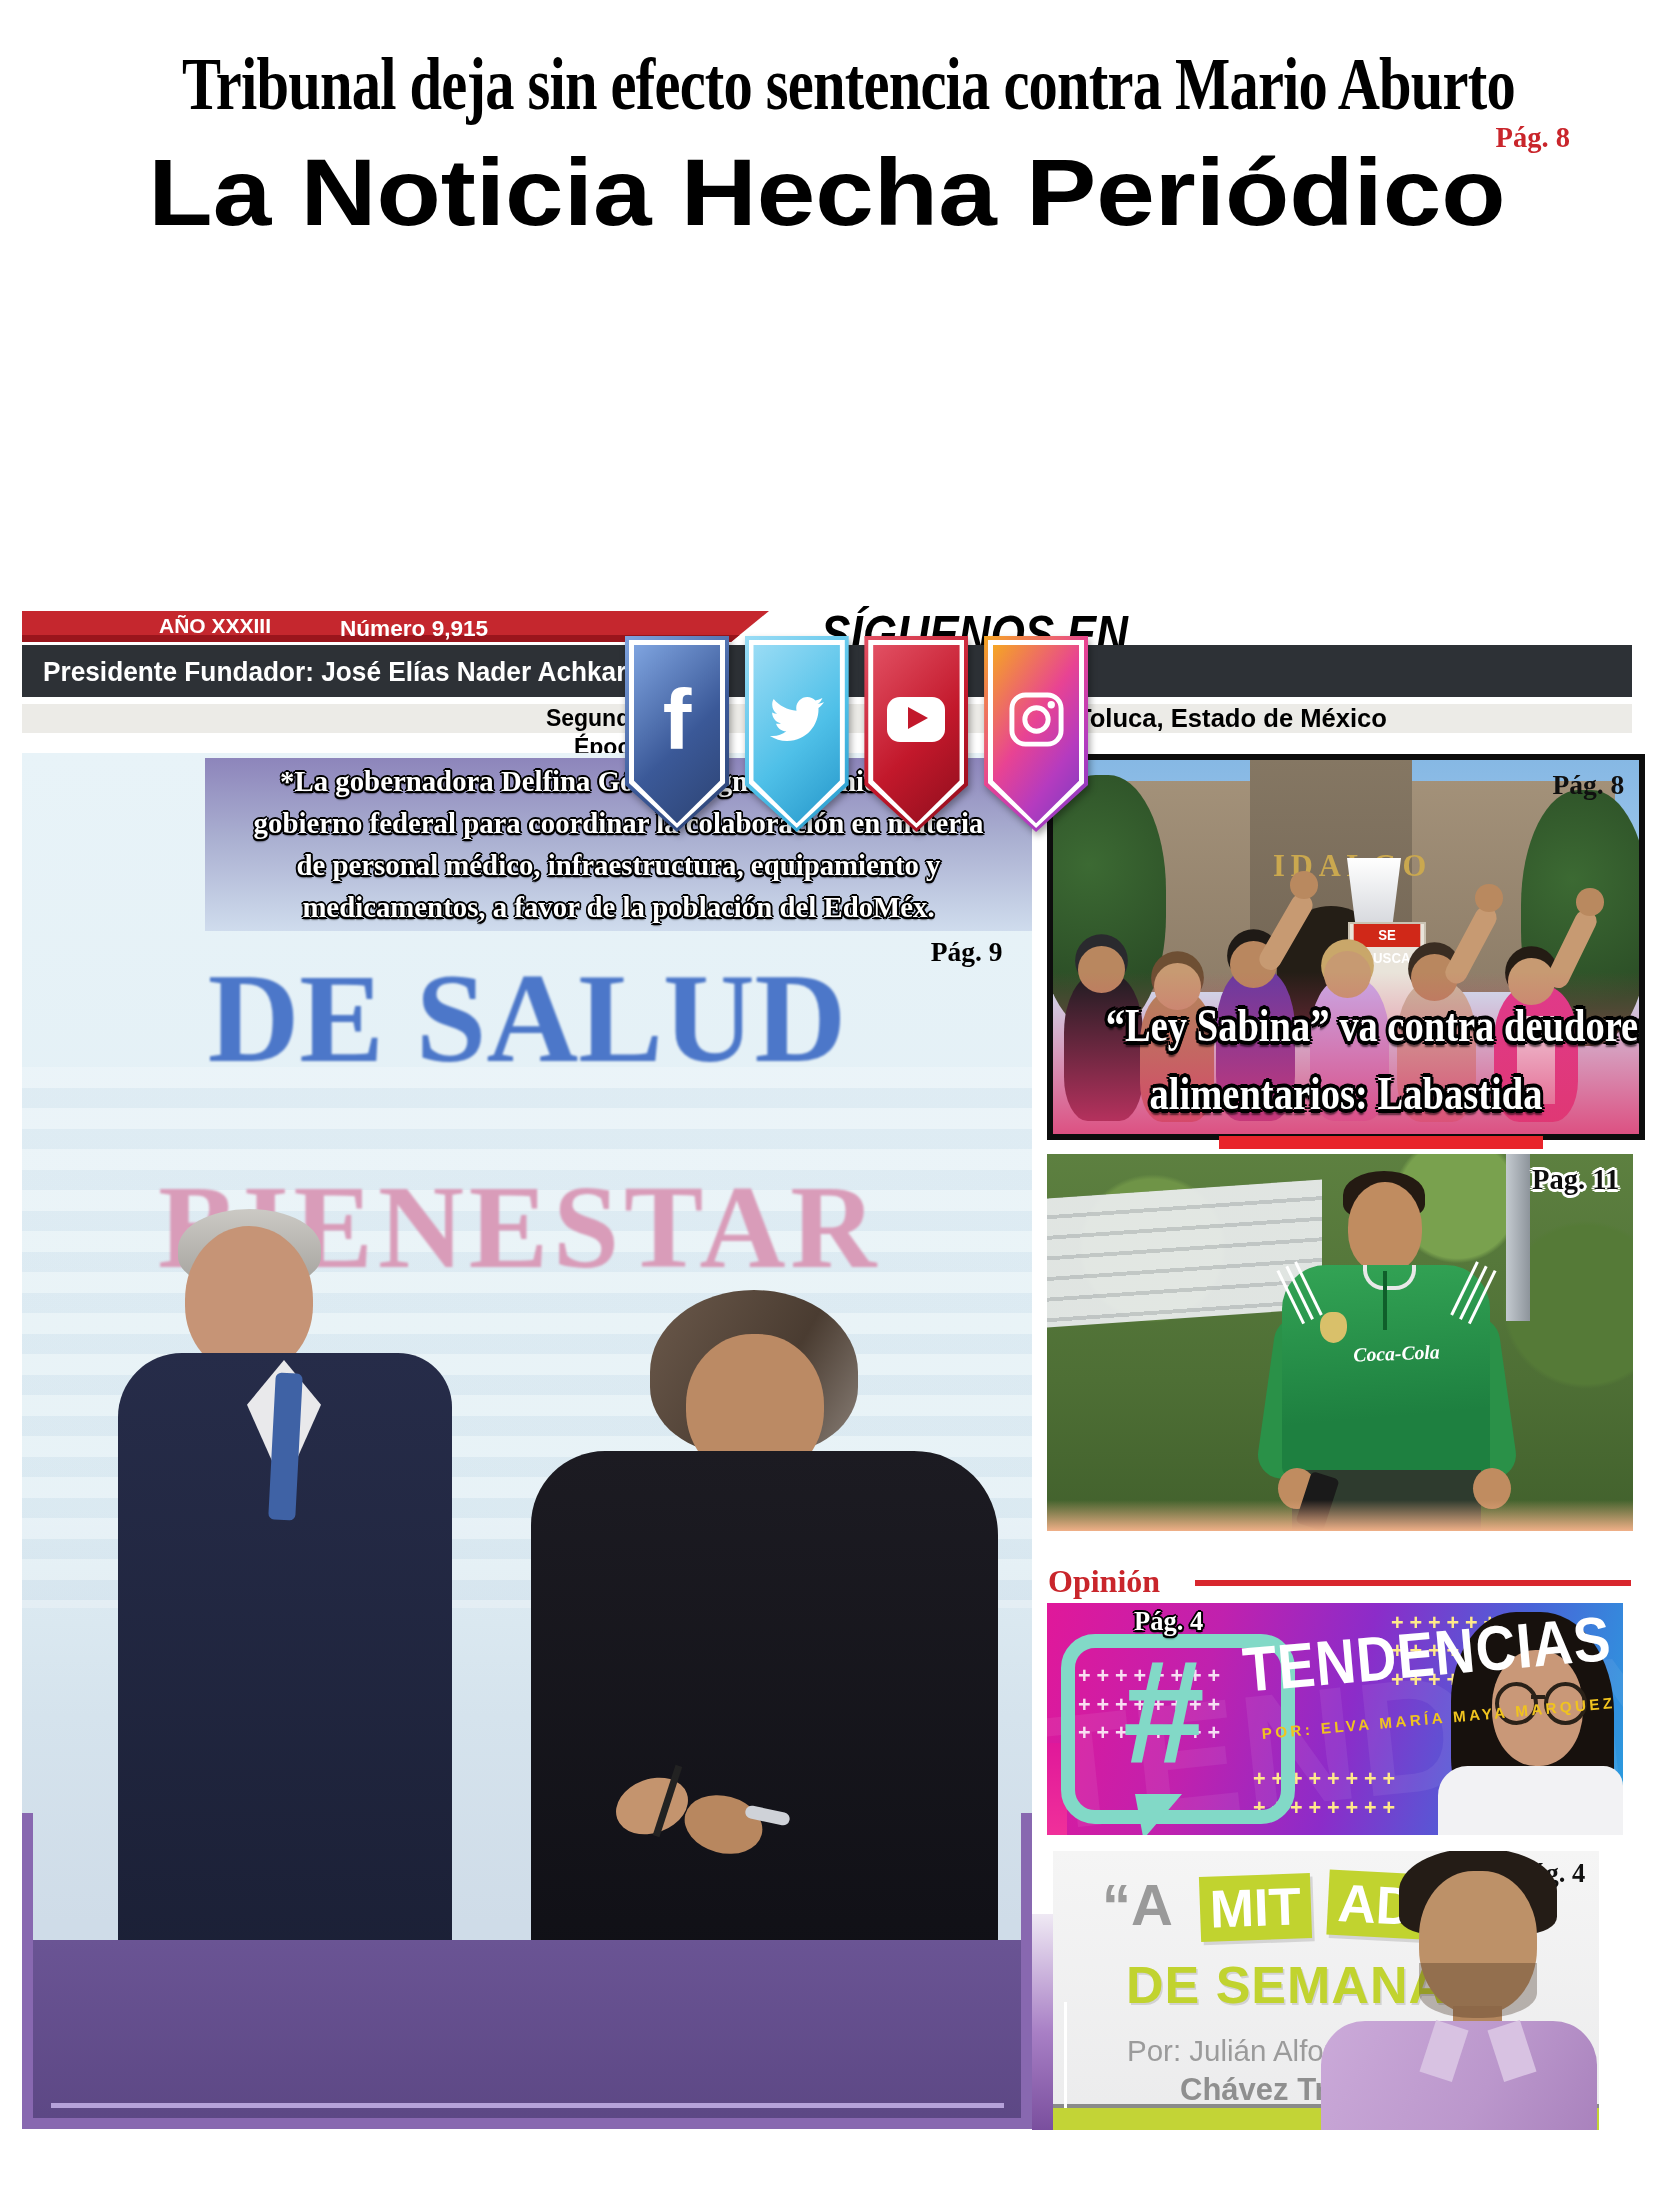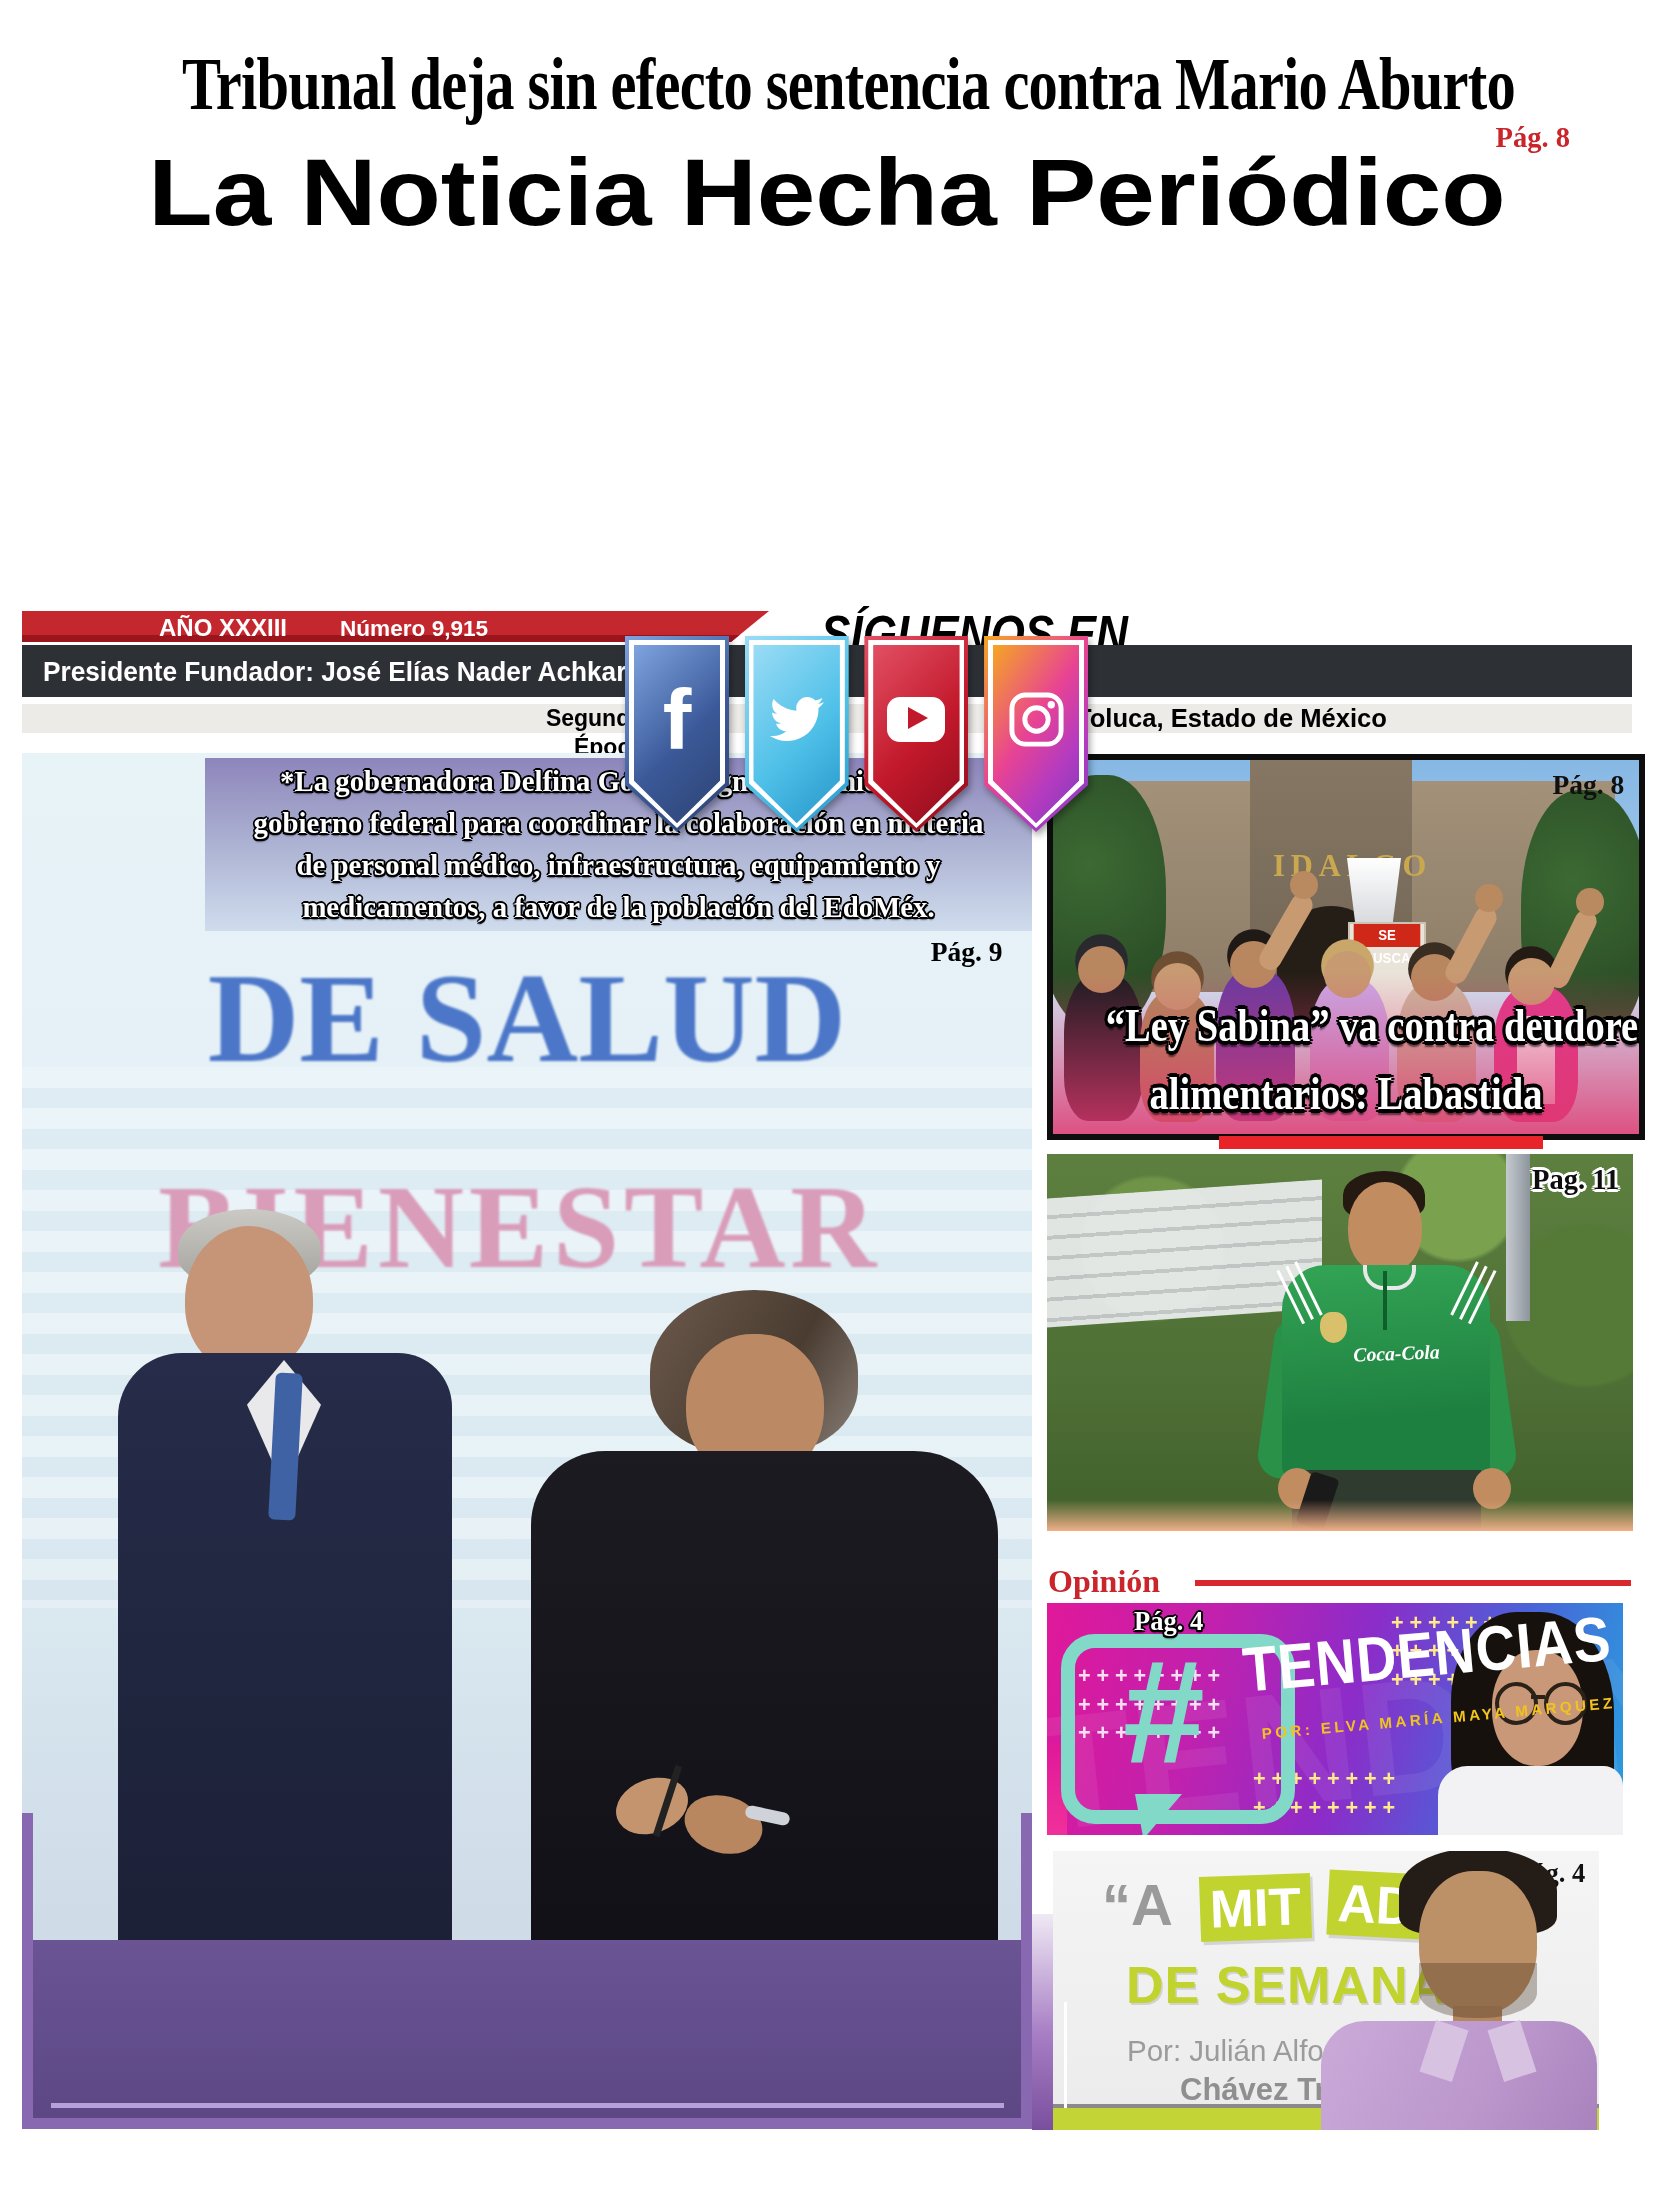--- a/index.html
+++ b/index.html
@@ -33,21 +33,21 @@
   .mh-v{font-size:462px;color:#ee1c25;position:relative;top:16.7px;margin:0 -25.6px;z-index:5;
     text-shadow:8.8px 0 0 #fff,-8.8px 0 0 #fff,0 8.8px 0 #fff,0 -8.8px 0 #fff,6.4px 6.4px 0 #fff,-6.4px 6.4px 0 #fff,6.4px -6.4px 0 #fff,-6.4px -6.4px 0 #fff;}
 
   
   .infobar{left:22px;top:611px;width:1610px;height:31px;}
   .ib-left{position:absolute;left:0;top:0;width:747px;height:100%;background:#c5272e;
     clip-path:polygon(0 0,100% 0,calc(100% - 38px) 100%,0 100%);}
   .ib-right{position:absolute;right:0;top:0;width:509px;height:100%;background:#c5272e;
     clip-path:polygon(38px 0,100% 0,100% 100%,0 100%);}
   .ib-dark{position:absolute;left:0;right:0;bottom:0;height:7.4px;background:#9a151c;}
-  .ib-year{position:absolute;left:137px;top:2.9px;font-size:24px;font-weight:700;color:#fff;}
+  .ib-year{position:absolute;left:137px;top:2.9px;font-size:21px;font-weight:700;color:#fff;}
   .ib-issue{position:absolute;left:318px;top:4.9px;font-size:22.6px;font-weight:700;color:#fff;}
   .ib-date{position:absolute;left:44px;right:14.7px;top:0;line-height:30.5px;text-align:center;font-size:24.6px;font-weight:700;color:#fff;}
   .ib-follow{position:absolute;left:761px;top:-6.9px;width:383px;text-align:center;font-size:52px;font-weight:800;
     font-style:italic;transform:scaleX(.85);white-space:nowrap;}
 
   
   .bar-dark{left:22px;top:645px;width:1610px;height:52px;background:#2d3136;}
   .founder{position:absolute;left:20.6px;top:0;line-height:52px;font-size:28.5px;font-weight:700;color:#fff;
     transform:scaleX(.92);transform-origin:left center;white-space:nowrap;}
   .website{position:absolute;right:19.7px;top:0;line-height:51px;font-size:61px;font-weight:700;color:#fff;letter-spacing:-1px;}

